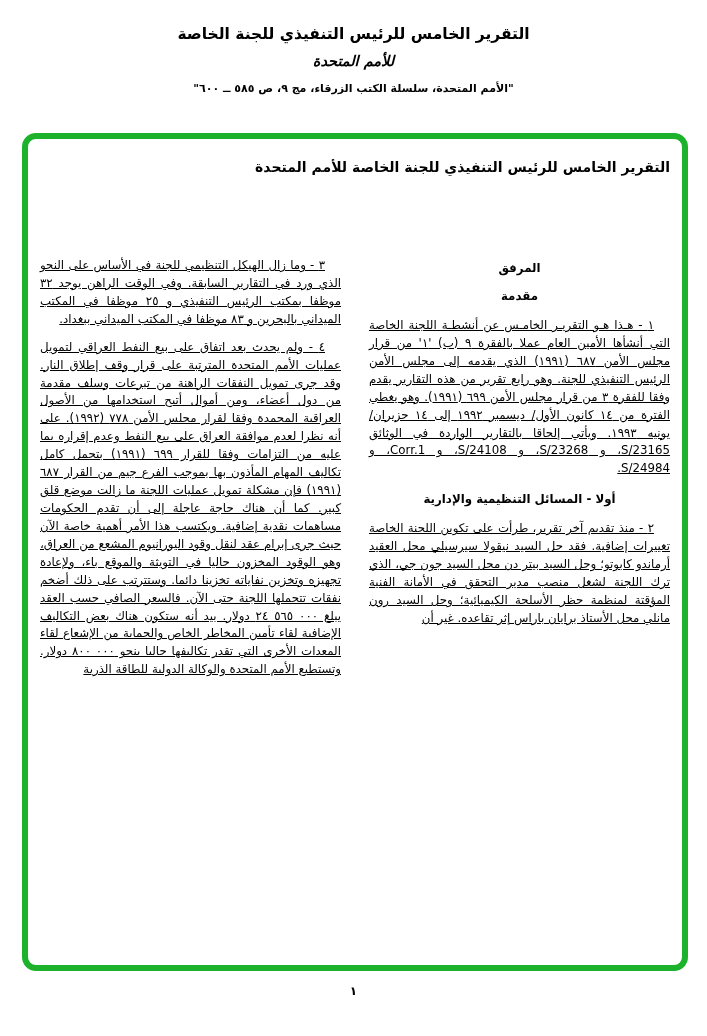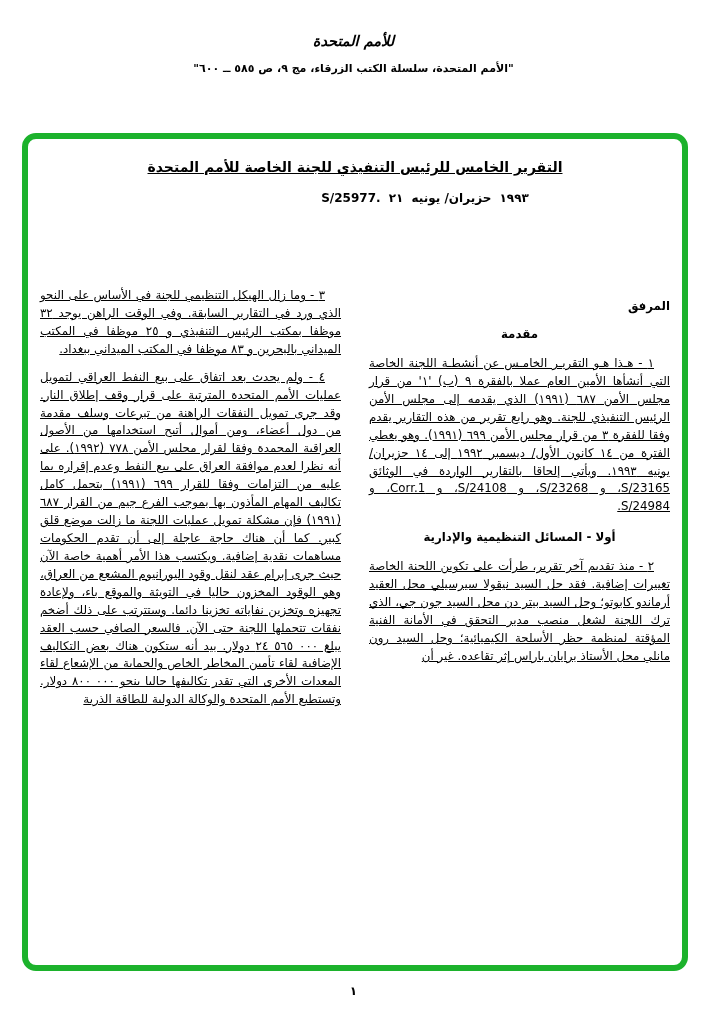--- a/index.html
+++ b/index.html
@@ -15,68 +15,62 @@
   .hdr2{ font-size:14.5px; font-weight:bold; margin-top:9px;font-style:italic; }
   .hdr3{ font-size:11px; font-weight:bold; margin-top:13px; }
   
   .frame{
     position:absolute; left:22px; top:133px;
     width:666px; height:838px; box-sizing:border-box;
     border:6px solid #1cb22c; border-radius:14px;
     padding:0 12px; overflow:hidden; background:#fff;
   }
   .doc-title{
-    text-align:center; font-weight:bold; font-size:14px;
+    font-weight:bold; font-size:14px;
     margin-top:20px;
-    text-decoration:underline;
   }
   .doc-line{
     direction:ltr; width:max-content; position:relative;
     margin:16px auto 0; left:70px;
     font-weight:bold; font-size:12px; white-space:nowrap;
   }
   .doc-line .tok{ display:inline-block; margin:0 2px; }
   
   .cols{
     display:flex; flex-direction:row; gap:28px;
     margin-top:82px; align-items:flex-start;
   }
   .col{ flex:1 1 0; min-width:0; }
   .para{
     font-size:11.8px; line-height:1.52; text-align:justify;
     margin:0 0 10px 0;
   }
   .para.indent{ text-indent:16px;text-decoration:underline; }
   .bold{ font-weight:bold; }
-  .h-right{ font-size:11.8px; font-weight:bold; text-align:right; margin:12px 0 2px 0; }
+  .h-right{ font-size:11.8px; font-weight:bold; text-align:center; margin:4px 0 2px 0; }
   .h-center{ font-size:11.8px; font-weight:bold; text-align:center; margin:14px 0 14px 0; }
   
   .page-number{
     position:absolute; left:0; right:0; top:984px;
     text-align:center; font-size:12px; font-weight:bold;
   }
 </style>
 </head>
 <body>
 
 <div class="page-header">
+  <div class="hdr1">التقرير الخامس للرئيس التنفيذي للجنة الخاصة</div>
   <div class="hdr2">للأمم المتحدة</div>
   <div class="hdr3">"الأمم المتحدة، سلسلة الكتب الزرقاء، مج ٩، ص ٥٨٥ ــ ٦٠٠"</div>
 </div>
 
 <div class="frame">
 
   <div class="doc-title">التقرير الخامس للرئيس التنفيذي للجنة الخاصة للأمم المتحدة</div>
 
-  <div class="doc-line">
-    <span class="tok">S/25977.</span>
-    <span class="tok">٢١</span>
-    <span class="tok" dir="rtl">حزيران/ يونيه</span>
-    <span class="tok">١٩٩٣</span>
-  </div>
 
   <div class="cols">
 
     <div class="col">
       <p class="h-right">المرفق</p>
       <p class="h-center">مقدمة</p>
       <p class="para indent">١ - هـذا هـو التقريـر الخامـس عن أنشطـة اللجنة الخاصة التي أنشأها الأمين العام عملا بالفقرة ٩ (ب) '١' من قرار مجلس الأمن ٦٨٧ (١٩٩١) الذي يقدمه إلى مجلس الأمن الرئيس التنفيذي للجنة. وهو رابع تقرير من هذه التقارير يقدم وفقا للفقرة ٣ من قرار مجلس الأمن ٦٩٩ (١٩٩١). وهو يغطي الفترة من ١٤ كانون الأول/ ديسمبر ١٩٩٢ إلى ١٤ حزيران/ يونيه ١٩٩٣. ويأتي إلحاقا بالتقارير الواردة في الوثائق S/23165، و S/23268، و S/24108، و Corr.1، و S/24984.</p>
       <p class="h-center">أولا - المسائل التنظيمية والإدارية</p>
       <p class="para indent">٢ - منذ تقديم آخر تقرير، طرأت على تكوين اللجنة الخاصة تغييرات إضافية. فقد حل السيد نيقولا سيرسيلي محل العقيد أرماندو كابوتو؛ وحل السيد بيتر دن محل السيد جون جي، الذي ترك اللجنة لشغل منصب مدير التحقق في الأمانة الفنية المؤقتة لمنظمة حظر الأسلحة الكيميائية؛ وحل السيد رون مانلي محل الأستاذ برايان باراس إثر تقاعده. غير أن</p>
     </div>

